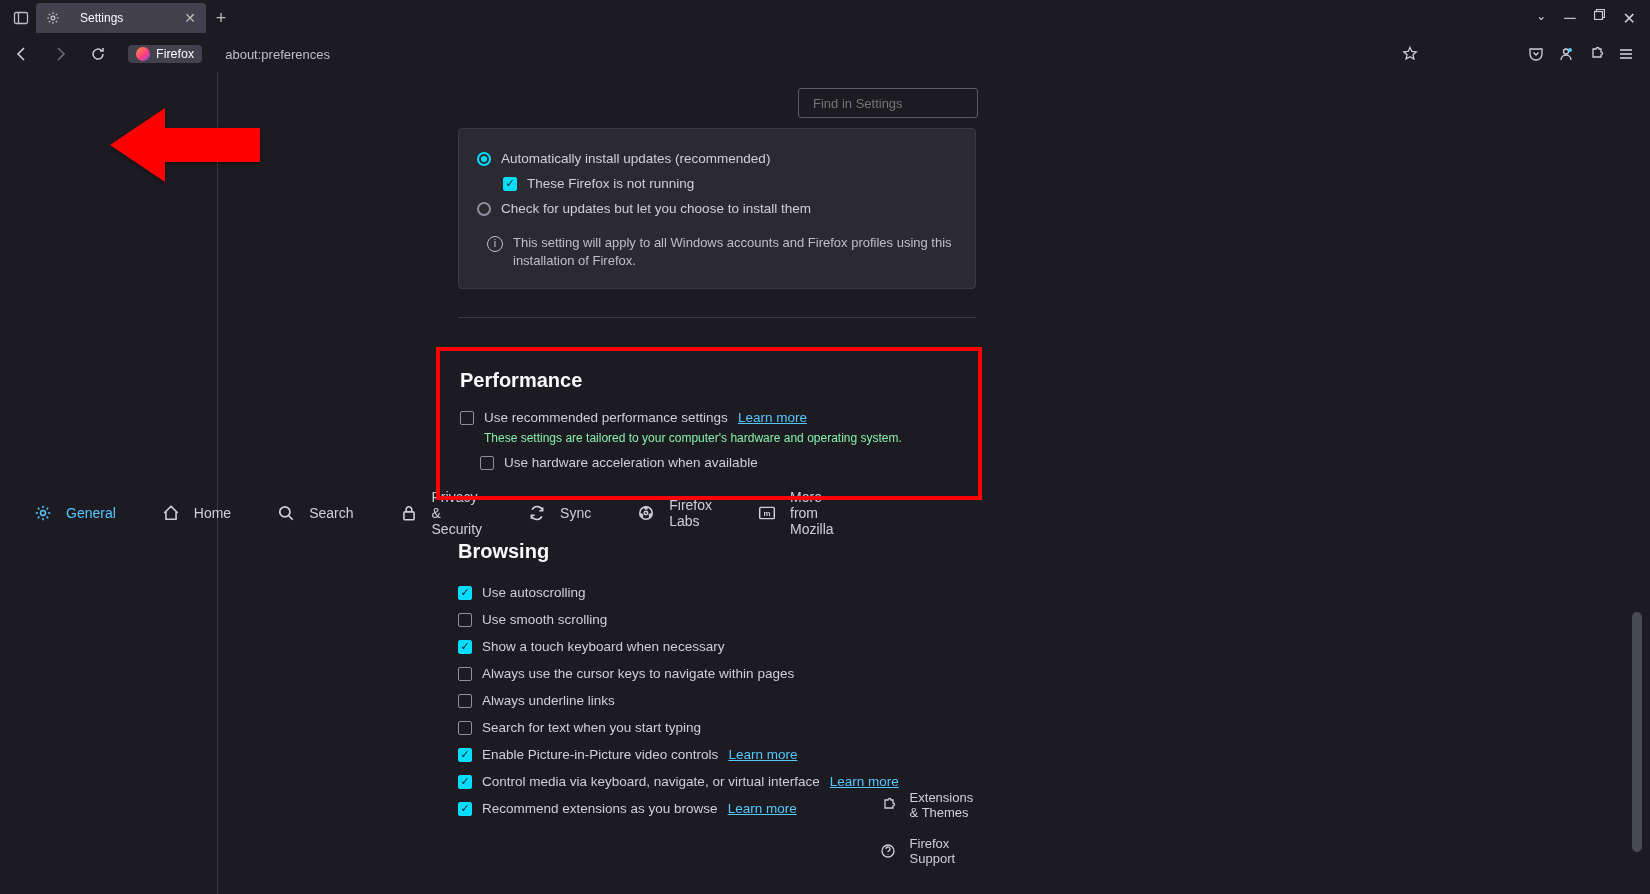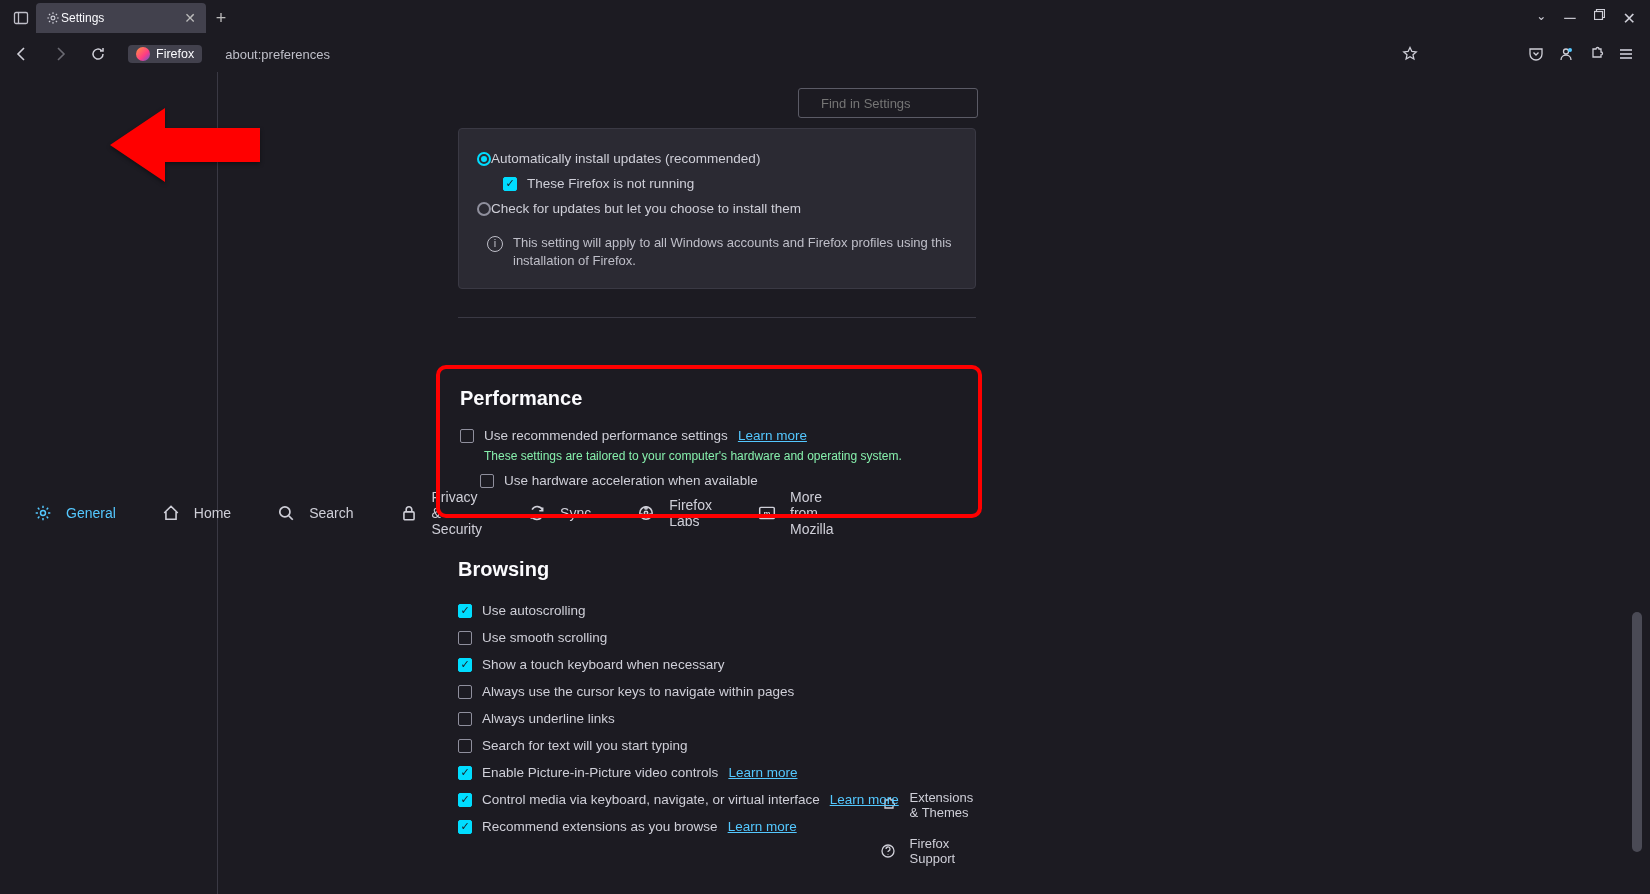--- a/index.html
+++ b/index.html
@@ -1,21 +1,21 @@
 <!DOCTYPE html>
 <html><head>
   <meta charset="utf-8">
   <style>
     * { margin: 0; padding: 0; box-sizing: border-box; }
     body { font-family: -apple-system, BlinkMacSystemFont, 'Segoe UI', sans-serif; background: #1c1b22; color: #cfcfd8; width: 1650px; height: 894px; overflow: hidden; position: relative; }
     
     
     .tabbar { height: 36px; background: #1c1b22; display: flex; align-items: center; padding-left: 6px; }
     .tabbar .sidespace { width: 30px; display:flex; align-items:center; justify-content:center; }
-    .tab { display:flex; align-items:center; background:#42414d; height:30px; border-radius:4px 4px 0 0; padding:0 10px; width:170px; gap:1px; font-size:12px; color:#fbfbfe;}
+    .tab { display:flex; align-items:center; background:#42414d; height:30px; border-radius:4px 4px 0 0; padding:0 10px; width:170px; gap:20px; font-size:12px; color:#fbfbfe;}
     .tab .gear { width:14px;height:14px; display:flex;align-items:center;justify-content:center;}
     .tab .x { margin-left:auto; color:#bbb; font-size:14px; cursor:pointer;}
     .tab-add { width:30px; display:flex; align-items:center; justify-content:center; color:#bbb; font-size:18px;}
     .win-controls { margin-left:auto; display:flex; gap:18px; padding-right:14px; color:#cfcfd8;}
     .win-controls span { cursor:pointer; }
     .win-controls .chev { font-size:12px; }
     
     
     .toolbar { height:36px; display:flex; align-items:center; padding:0 8px; gap:10px; background:#1c1b22;}
     .toolbar .navbtn { width:28px;height:28px;display:flex;align-items:center;justify-content:center;color:#bfbfc9; cursor:pointer;}
@@ -30,37 +30,37 @@
     
     .content { display:flex; height:calc(100% - 72px); }
     .sidebar { width:218px; border-right:1px solid #3a3944; padding-top:60px; display:flex; flex-direction:row; }
     .sidebar-item { display:flex; align-items:center; gap:14px; padding:8px 12px 8px 34px; font-size:14px; color:#cfcfd8; cursor:pointer; position:relative;}
     .sidebar-item.active { color:#54c8ff; }
     .sidebar-item .sicon{width:18px;height:18px;display:flex;align-items:center;justify-content:center;}
     .sidebar-bottom { margin-top:auto; padding-bottom:20px; }
     .sidebar-bottom .sidebar-item{font-size:13px;}
     
     .main { flex:1; overflow:hidden; position:relative;}
-    .search-box { position:absolute; left:580px; top:16px; width:180px; height:30px; border:1px solid #5b5b66; border-radius:3px; display:flex; align-items:center; padding:0 16px; gap:6px; color:#9a9aa5;}
+    .search-box { position:absolute; left:580px; top:16px; width:180px; height:30px; border:1px solid #5b5b66; border-radius:3px; display:flex; align-items:center; padding:0 8px; gap:6px; color:#9a9aa5;}
     .search-box input { background:transparent; border:none; outline:none; color:#cfcfd8; font-size:13px; flex:1;}
     
     .panel { position:absolute; left:240px; top:56px; width:518px; }
     .updates-box { background:#2b2a33; border:1px solid #3a3944; border-radius:4px; padding:16px 18px 18px; font-size:13.5px; }
-    .radio-row { display:flex; align-items:center; padding:6px 0;}
+    .radio-row { display:flex; align-items:center; gap:10px; padding:6px 0;}
     .radio { width:14px;height:14px;border-radius:50%;border:2px solid #8f8f9d; display:inline-block; position:relative;}
     .radio.sel{border-color:#00ddff;}
     .radio.sel::after{content:'';position:absolute;inset:2px;border-radius:50%;background:#00ddff;}
     .chk { width:14px;height:14px;border:1.5px solid #8f8f9d;border-radius:2px;display:inline-flex;align-items:center;justify-content:center;font-size:11px;color:#1c1b22;}
     .chk.on{background:#00ddff;border-color:#00ddff;}
     .sub-row{padding-left:26px; display:flex; align-items:center; gap:10px; padding-top:4px; padding-bottom:4px;}
     .info-row{display:flex;gap:10px;padding:12px 0 0 10px;color:#bfbfc9;font-size:13px;line-height:1.4;}
     .info-icon{width:16px;height:16px;border:1.5px solid #bfbfc9;border-radius:50%;display:flex;align-items:center;justify-content:center;font-size:11px;flex-shrink:0;margin-top:2px;}
     
     .section-title{font-size:20px;font-weight:600;color:#fbfbfe;margin-bottom:14px;}
-    .perf-section{border:4px solid #ff0000;border-radius:10px;padding:18px 20px 22px;margin-top:47px;position:relative;left:-22px;width:546px;}
+    .perf-section{border:4px solid #ff0000;border-radius:0;padding:18px 20px 22px;margin-top:29px;position:relative;left:-22px;width:546px;}
     .opt-row{display:flex;align-items:center;gap:10px;padding:4px 0;font-size:13.5px;}
     .opt-desc{font-size:12px;color:#86efac;padding-left:24px;padding-top:2px;padding-bottom:6px;}
     .link{color:#54c8ff;text-decoration:underline;cursor:pointer;}
     
     .browsing-section{margin-top:40px;}
     .browsing-section .section-title{margin-bottom:16px;}
     .browsing-section .opt-row{padding:6px 0;}
     
     
     .red-arrow{position:absolute;left:110px;top:100px;z-index:50;}
@@ -321,21 +321,21 @@
         <div class="opt-row">
           <span class="chk"></span>
           <span>Always use the cursor keys to navigate within pages</span>
         </div>
         <div class="opt-row">
           <span class="chk"></span>
           <span>Always underline links</span>
         </div>
         <div class="opt-row">
           <span class="chk"></span>
-          <span>Search for text will you start typing</span>
+          <span>Search for text when you start typing</span>
         </div>
         <div class="opt-row">
           <span class="chk on">✓</span>
           <span>Enable Picture-in-Picture video controls</span>
           <span class="link">Learn more</span>
         </div>
         <div class="opt-row">
           <span class="chk on">✓</span>
           <span>Control media via keyboard, navigate, or virtual interface</span>
           <span class="link">Learn more</span>

